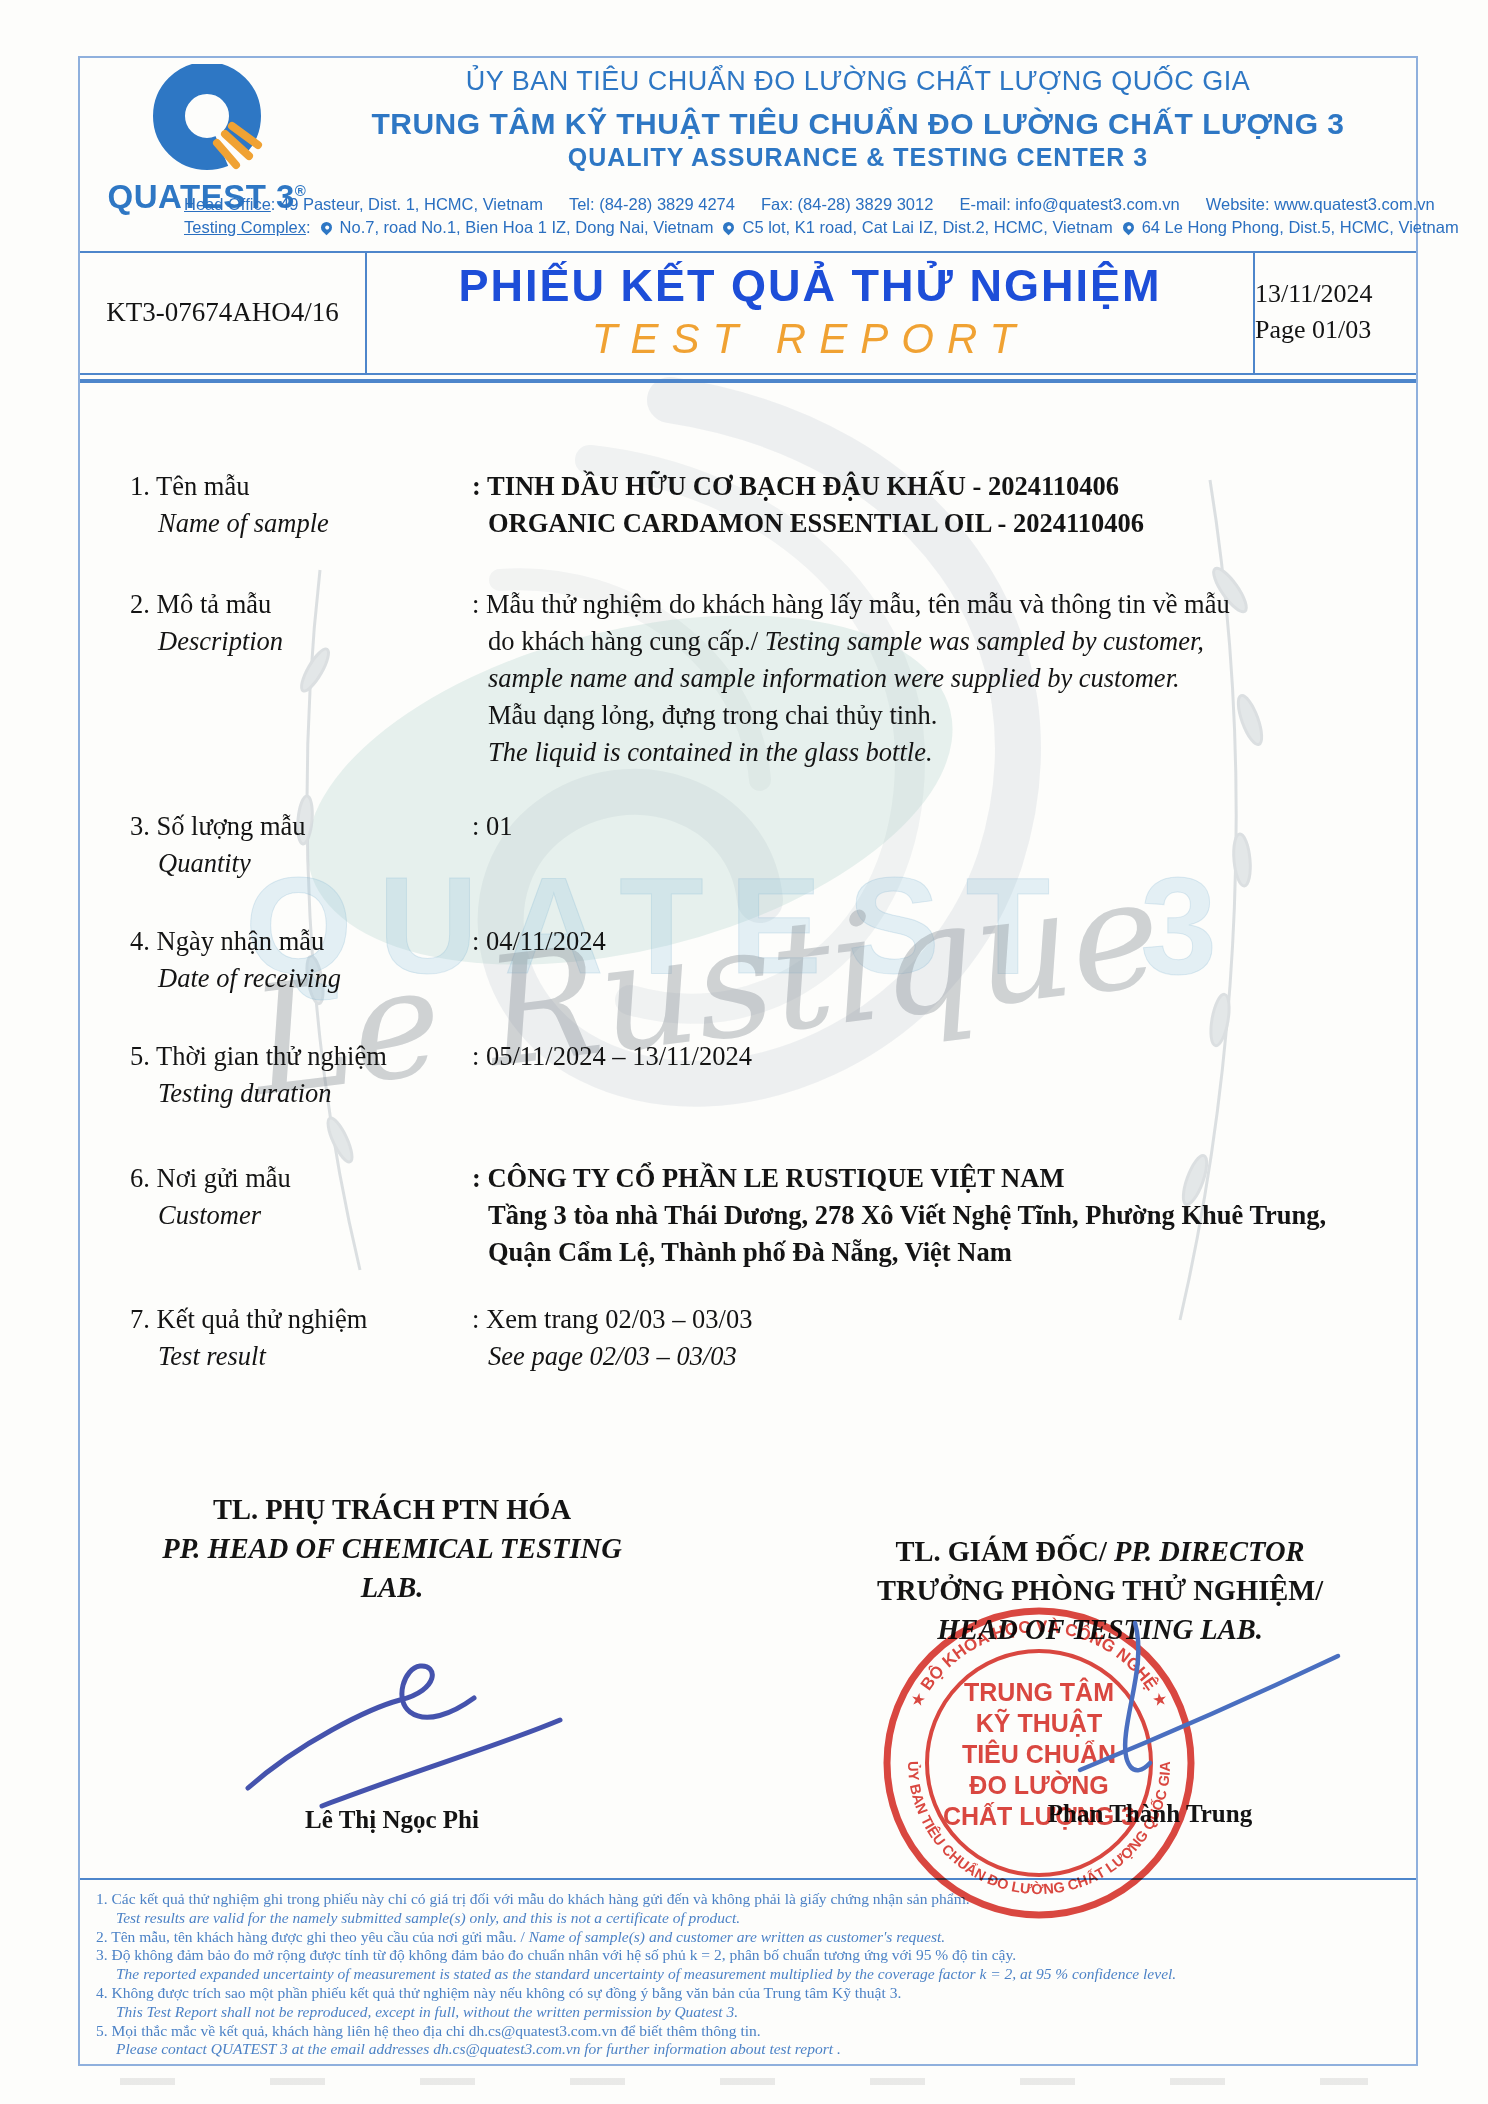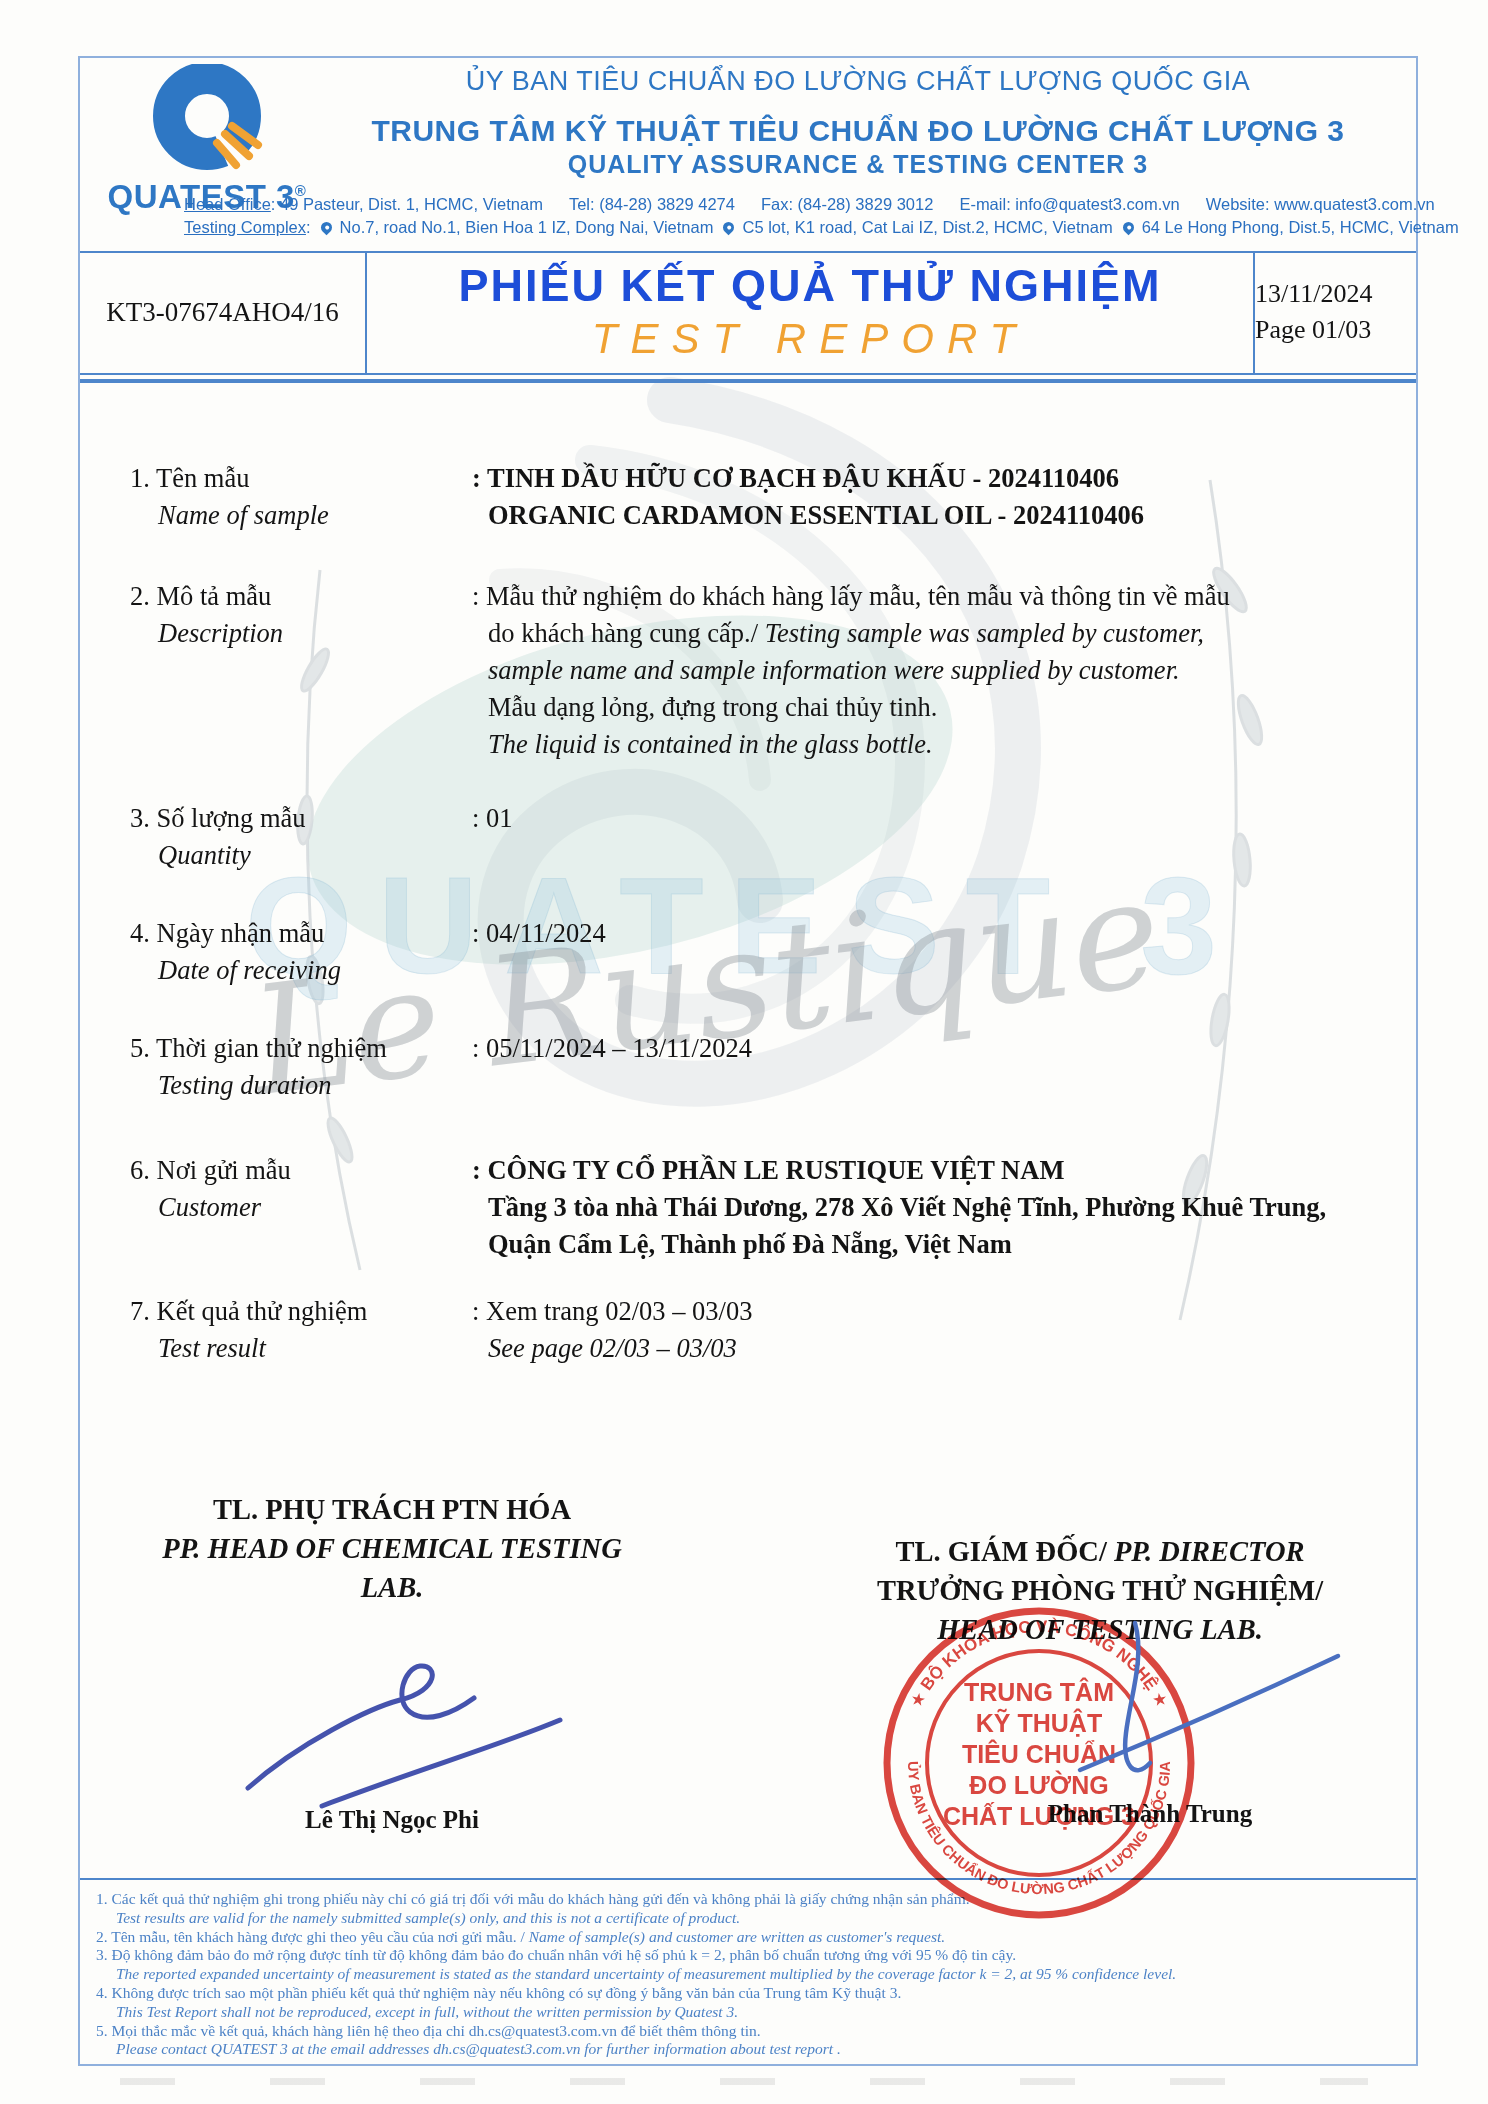--- a/index.html
+++ b/index.html
@@ -9,21 +9,21 @@
          border:2px solid #8fb0dd;background:transparent;}
   
   .header{position:absolute;left:0;top:0;right:0;height:193px;border-bottom:2px solid #4e86cb;}
   .logo{position:absolute;left:22px;top:6px;width:210px;text-align:center;}
   .logo-text{font-family:"Liberation Sans","DejaVu Sans",sans-serif;font-weight:700;
              font-size:33px;color:#2e77c4;letter-spacing:0.5px;line-height:1;}
   .logo-text sup{font-size:15px;}
   .orgs{position:absolute;left:230px;right:10px;top:8px;text-align:center;
         font-family:"Liberation Sans","DejaVu Sans",sans-serif;color:#2e77c4;}
   .org1{font-size:27px;letter-spacing:0.5px;}
-  .org2{font-size:30px;font-weight:700;margin-top:17px;letter-spacing:0.5px;}
+  .org2{font-size:30px;font-weight:700;margin-top:10px;letter-spacing:0.5px;}
   .org3{font-size:25px;font-weight:700;margin-top:2px;letter-spacing:1px;}
   .contacts{position:absolute;left:104px;right:4px;top:135px;
             font-family:"Liberation Sans","DejaVu Sans",sans-serif;
             font-size:16.5px;color:#2a6fc0;white-space:nowrap;}
   .contacts .row{line-height:23px;display:flex;align-items:center;}
   .contacts .row>span{margin-right:26px;}
   .contacts .row2>span{margin-right:8px;}
   .u{text-decoration:underline;}
   .pin{display:inline-block;width:11px;height:11px;background:#2e77c4;margin:0 5px 0 2px;
        border-radius:50% 50% 50% 0;transform:rotate(-45deg);position:relative;flex:0 0 auto;}
@@ -35,21 +35,21 @@
   .tb-left{border-right:2px solid #4e86cb;font-size:27px;}
   .tb-mid{border-right:2px solid #4e86cb;}
   .title-vi{font-family:"Liberation Sans","DejaVu Sans",sans-serif;font-weight:700;
             font-size:45px;color:#1d4ed8;letter-spacing:2px;line-height:1.1;}
   .title-en{font-family:"Liberation Sans","DejaVu Sans",sans-serif;font-weight:400;font-style:italic;
             font-size:42px;color:#f0a233;letter-spacing:13px;margin-top:4px;}
   .tb-right{font-size:26px;line-height:36px;align-items:flex-start;}
   .heavyrule{position:absolute;left:0;right:0;top:321px;height:4px;background:#4e86cb;}
   
   .item{position:absolute;left:50px;right:12px;display:grid;grid-template-columns:342px 1fr;
-        font-size:26.5px;line-height:37px;}
+        font-size:26.5px;line-height:37px;margin-top:8px;}
   .lab .en{font-style:italic;padding-left:28px;display:block;}
   .vcont .b{font-weight:700;}
   .vcont em{font-style:italic;}
   .vcont .cont{margin-left:16px;}
   
   .sigblock{position:absolute;text-align:center;font-size:28.5px;font-weight:700;line-height:39px;}
   .sigblock .it{font-style:italic;}
   .signame{position:absolute;text-align:center;font-size:25px;font-weight:700;}
   .sig-svg{position:absolute;z-index:6;}
   .stamp{position:absolute;z-index:5;mix-blend-mode:multiply;opacity:.92;}

